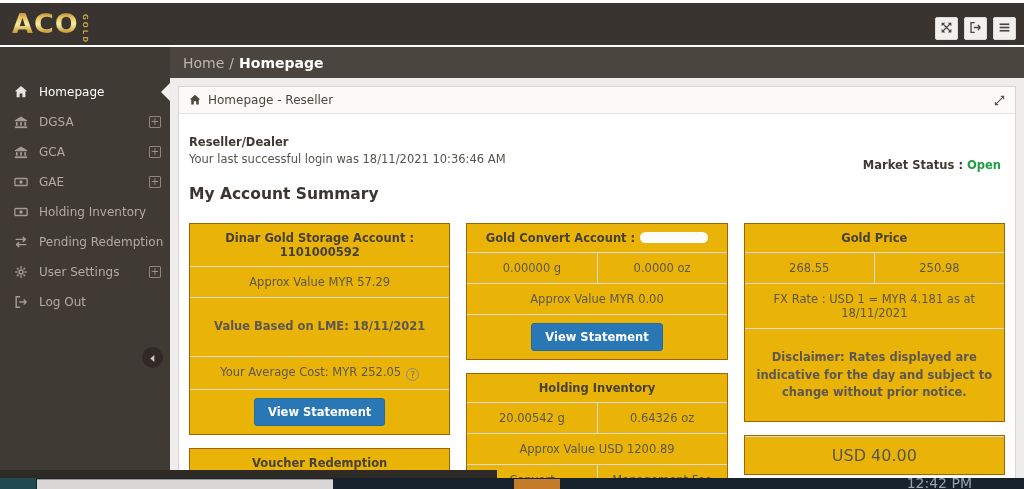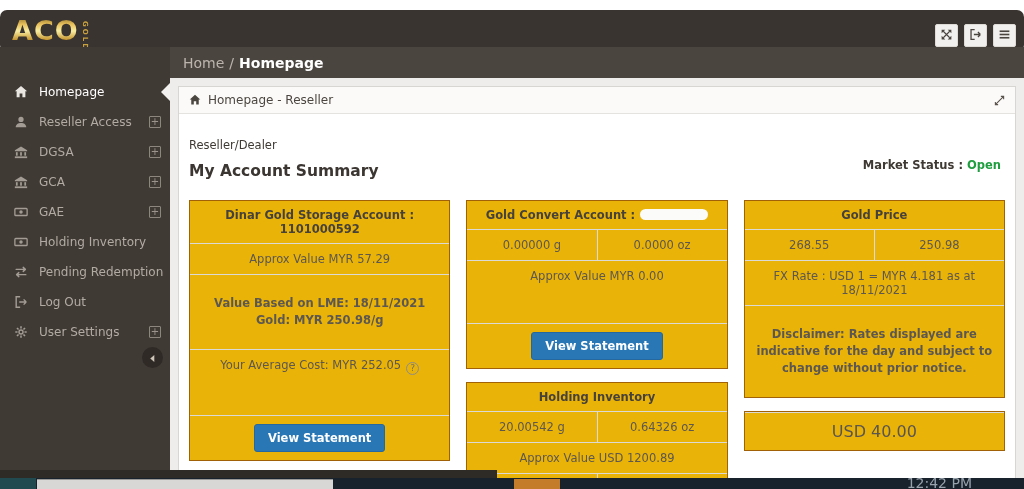--- a/index.html
+++ b/index.html
@@ -3,21 +3,21 @@
 <meta charset="utf-8">
 <style>
   * { box-sizing: border-box; margin: 0; padding: 0; }
   html,body { width:1024px; height:489px; }
   body {
     position: relative; background:#fff; overflow:hidden;
     font-family:"DejaVu Sans","Liberation Sans",sans-serif;
     -webkit-font-smoothing: antialiased;
   }
   
-  .topbar { position:absolute; left:0; top:10px; width:1024px; height:42px; background:#3a3430;border-radius:7px; }
+  .topbar { position:absolute; left:0; top:3px; width:1024px; height:42px; background:#3a3430; }
   .logo { position:absolute; left:12px; top:6px; display:flex; align-items:flex-start; cursor:pointer; }
   .logo-main {
     font-size:27px; font-weight:bold; letter-spacing:1px; line-height:30px;
     background:linear-gradient(180deg,#8a6a1f 0%,#e8c05c 28%,#f9eda0 50%,#c89a35 78%,#8a6a1f 100%);
     -webkit-background-clip:text; background-clip:text; -webkit-text-fill-color:transparent; color:#d0a743;
   }
   .logo-sub {
     font-size:7px; font-weight:bold; letter-spacing:2px; color:#c9a23f;
     writing-mode:vertical-rl; margin-left:2px; margin-top:5px; line-height:8px;
   }
@@ -53,35 +53,35 @@
   .panel { position:absolute; left:8px; top:8px; width:838px; height:520px;
     background:#fff; border:1px solid #d8d6d3; }
   .panel-header { height:27px; background:#fbfaf9; border-bottom:1px solid #e5e3e0; display:flex;
     align-items:center; gap:7px; padding:0 10px; font-size:12px; color:#4b463f; }
   .panel-header .ph-icon { color:#4b463f; display:flex; }
   .panel-header .ph-icon svg { width:12px; height:12px; }
   .ph-expand { margin-left:auto; color:#5a544d; cursor:pointer; display:flex; }
   .ph-expand svg { width:11px; height:11px; }
   .panel-body { position:relative; padding:20px 10px 0; }
   .role-block { display:inline-block; font-size:11.5px; color:#57524c; line-height:1.45; }
-  .role-title { font-weight:normal; color:#3e3933; }
+  .role-title { font-weight:bold; color:#3e3933; }
   .market { position:absolute; right:14px; top:44px; font-size:11.5px; font-weight:bold; color:#3e3933; }
   .market-value { color:#1f9e40; }
-  .summary-heading { margin-top:8px; font-size:15.5px; font-weight:bold; color:#3b3631; }
+  .summary-heading { margin-top:18px; font-size:15.5px; font-weight:bold; color:#3b3631; }
   
   .cards { display:flex; gap:16px; margin-top:20px; align-items:flex-start; }
   .ccol { flex:1; display:flex; flex-direction:column; gap:13px; }
   .card { border:1px solid #a16207; background:#eab308; text-align:center; font-size:11.5px; color:#5c5751; }
   .card-header { font-weight:bold; color:#46413b; padding:7px 6px; }
   .crow { border-top:1px solid #dcdad7; padding:8px 6px; }
   .crow.two-line { padding:20px 6px; line-height:1.5;font-weight:bold; }
   .csplit { border-top:1px solid #dcdad7; display:flex; }
   .csplit > div { flex:1; padding:8px 6px; }
   .csplit > div + div { border-left:1px solid #dcdad7; }
-  .btn-row { border-top:1px solid #dcdad7; padding:8px 6px;margin-top:32px; }
+  .btn-row { border-top:1px solid #dcdad7; padding:8px 6px; }
   .btn { display:inline-block; background:#2a77b6; color:#fff; border:1px solid #2568a0; border-radius:3px;
     font-size:11.5px; font-weight:600; padding:6px 13px; cursor:pointer;
     font-family:"DejaVu Sans","Liberation Sans",sans-serif; }
   .q-circle { display:inline-flex; width:13px; height:13px; border:1px solid #8c8c8c; border-radius:50%;
     align-items:center; justify-content:center; font-size:8.5px; color:#6f6f6f; margin-left:5px;
     vertical-align:-2px; cursor:pointer; }
   .q-circle::before { content:"?"; }
   .redacted { display:inline-block; width:68px; height:11px; background:#fbfbfa; border-radius:6px;
     margin-left:5px; vertical-align:-1px; }
   .payout-amount { font-size:16px; color:#5a5550; padding:9px 6px; }
@@ -135,29 +135,20 @@
 
     <div class="menu-item active">
       <span class="mi-icon">
         <svg viewBox="0 0 16 16" fill="currentColor">
             <path d="M8 1 L15 7.2 H13 V14 H9.6 V9.8 H6.4 V14 H3 V7.2 H1 Z"></path>
           </svg>
       </span>
       <span>Homepage</span>
     </div>
 
-    <div class="menu-item">
-      <span class="mi-icon">
-        <svg viewBox="0 0 16 16" fill="currentColor">
-            <path d="M8 2 a3 3 0 1 1 0 6 a3 3 0 0 1 0 -6 Z M2 14 c0 -3.4 2.7 -5 6 -5 s6 1.6 6 5 Z"></path>
-          </svg>
-      </span>
-      <span>Reseller Access</span>
-      <span class="plus-box"></span>
-    </div>
 
     <div class="menu-item">
       <span class="mi-icon">
         <svg viewBox="0 0 16 16" fill="currentColor">
             <path d="M1 6 L8 1.6 L15 6 V7.2 H1 Z"></path>
             <rect x="2.2" y="8.2" width="2" height="4"></rect>
             <rect x="7" y="8.2" width="2" height="4"></rect>
             <rect x="11.8" y="8.2" width="2" height="4"></rect>
             <rect x="1" y="13" width="14" height="2"></rect>
           </svg>
@@ -206,39 +197,39 @@
         <svg viewBox="0 0 16 16" fill="none" stroke="currentColor" stroke-width="1.6" stroke-linecap="round">
             <path d="M2.5 5 H13 M13 5 L10.5 2.7 M13 5 L10.5 7.3"></path>
             <path d="M13.5 11 H3 M3 11 L5.5 8.7 M3 11 L5.5 13.3"></path>
           </svg>
       </span>
       <span>Pending Redemption</span>
     </div>
 
     <div class="menu-item">
       <span class="mi-icon">
-        <svg viewBox="0 0 16 16" fill="none" stroke="currentColor" stroke-width="1.6">
-            <path d="M7 2 H2.5 V14 H7"></path>
-            <path d="M6 8 H14 M14 8 L11 5 M14 8 L11 11"></path>
-          </svg>
-      </span>
-      <span>Log Out</span>
-    </div>
-
-    <div class="menu-item">
-      <span class="mi-icon">
         <svg viewBox="0 0 16 16" fill="none" stroke="currentColor">
             <circle cx="8" cy="8" r="2.3" stroke-width="1.6"></circle>
             <g stroke-width="1.8">
               <path d="M8 1.5 V4 M8 12 V14.5 M1.5 8 H4 M12 8 H14.5 M3.4 3.4 L5.2 5.2 M10.8 10.8 L12.6 12.6 M12.6 3.4 L10.8 5.2 M3.4 12.6 L5.2 10.8"></path>
             </g>
           </svg>
       </span>
       <span>User Settings</span>
       <span class="plus-box"></span>
+    </div>
+
+    <div class="menu-item">
+      <span class="mi-icon">
+        <svg viewBox="0 0 16 16" fill="none" stroke="currentColor" stroke-width="1.6">
+            <path d="M7 2 H2.5 V14 H7"></path>
+            <path d="M6 8 H14 M14 8 L11 5 M14 8 L11 11"></path>
+          </svg>
+      </span>
+      <span>Log Out</span>
     </div>
 
   </div>
   <div class="collapse-btn">
     <span>
       <svg viewBox="0 0 10 10">
           <path d="M7 1 L2.5 5 L7 9 Z" fill="currentColor"></path>
         </svg>
     </span>
   </div>
@@ -262,37 +253,37 @@
       <span class="ph-expand">
         <svg viewBox="0 0 16 16" fill="none" stroke="currentColor" stroke-width="1.6">
             <path d="M10 2 H14 V6 M14 2 L2 14 M2 10 V14 H6"></path>
           </svg>
       </span>
     </div>
 
     <div class="panel-body">
       <div class="role-block">
         <div class="role-title">Reseller/Dealer</div>
+        <div>Your last successful login was 18/11/2021 10:36:46 AM</div>
       </div>
       <div class="market">
         <span>Market Status :</span>
         <span class="market-value">Open</span>
       </div>
 
       <div class="summary-heading">My Account Summary</div>
 
       <div class="cards">
 
         <div class="ccol">
           <div class="card">
             <div class="card-header">Dinar Gold Storage Account : 1101000592</div>
             <div class="crow">Approx Value MYR 57.29</div>
             <div class="crow two-line">
               <div>Value Based on LME: 18/11/2021</div>
-              <div>Gold: MYR 250.98/g</div>
             </div>
             <div class="crow">
               <span>Your Average Cost: MYR 252.05</span><span class="q-circle"></span>
             </div>
             <div class="btn-row">
               <span class="btn">View Statement</span>
             </div>
           </div>
 
           <div class="card">

